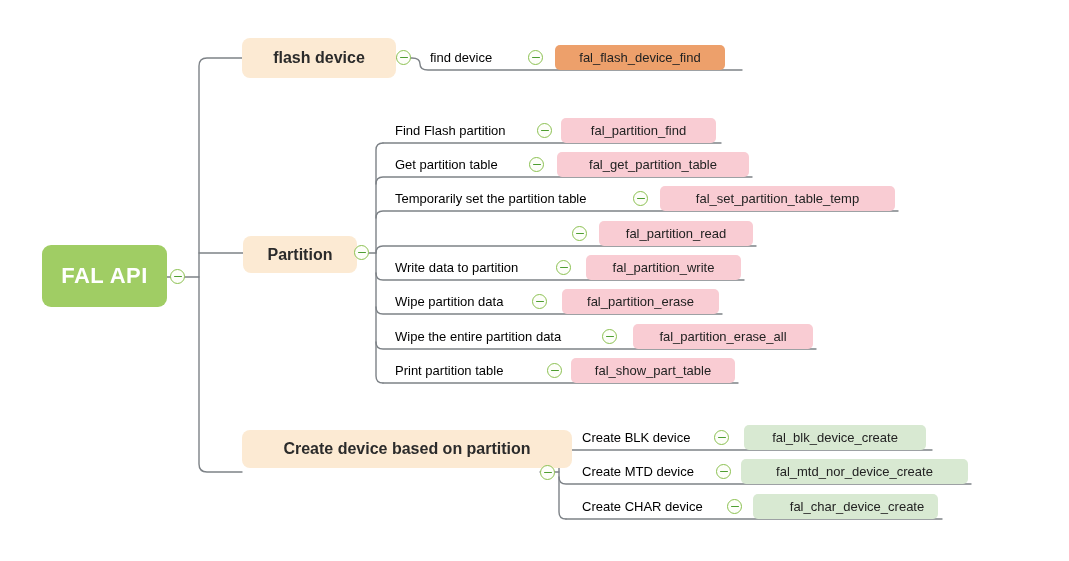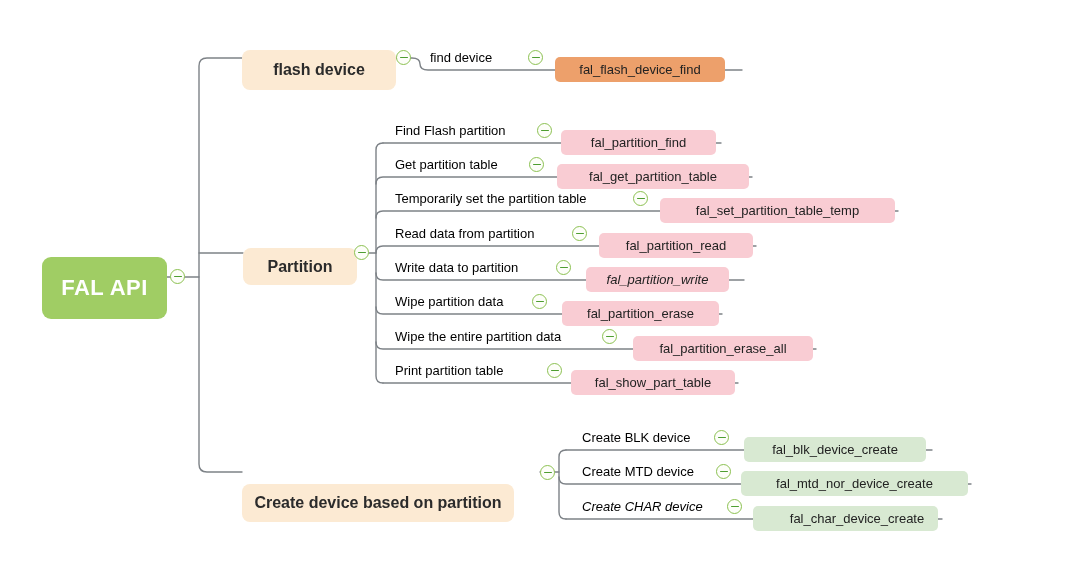--- a/index.html
+++ b/index.html
@@ -2,21 +2,21 @@
 <html style="--root-bg: #a0cd64; --branch-bg: #fcead3; --code-orange: #eda06b; --code-pink: #f9ccd3; --code-green: #d8e9d2; --line: #7d8287; --icon-border: #8cc152; --icon-minus: #4e9e31;"><head>
 <meta charset="utf-8">
 <style>
   html,body{margin:0;padding:0;background:#ffffff;}
   body{font-family:"Liberation Sans", sans-serif; color:#2e2e2e;}
   #canvas{position:relative;width:1069px;height:561px;background:#ffffff;overflow:hidden;}
   #wires{position:absolute;left:0;top:0;z-index:1;}
   #wires path{fill:none;stroke:#7d8287;stroke-width:1.4;stroke-linecap:round;}
 
   .topic{position:absolute;display:flex;align-items:center;justify-content:center;
-         box-sizing:border-box;white-space:nowrap;z-index:2;margin-top:12px;}
+         box-sizing:border-box;white-space:nowrap;z-index:2;}
   .root{background:var(--root-bg,#a0cd64);color:#ffffff;border-radius:9px;
         font-size:22px;font-weight:700;letter-spacing:.5px;}
   .branch{background:var(--branch-bg,#fcead3);color:#2b2b2b;border-radius:8px;
           font-size:16px;font-weight:700;}
   .code{height:25px;border-radius:5px;font-size:13px;color:#222222;}
   .code.orange{background:var(--code-orange,#eda06b);}
   .code.pink{background:var(--code-pink,#f9ccd3);}
   .code.green{background:var(--code-green,#d8e9d2);}
 
   .lbl{position:absolute;height:18px;line-height:18px;font-size:13px;color:#000000;
@@ -75,48 +75,47 @@
   <div class="topic code pink" style="left:561px;top:118px;width:155px;">fal_partition_find</div>
 
   <div class="lbl" style="left:395px;top:156px;">Get partition table</div>
   <div class="ci" style="left:529px;top:157px;"></div>
   <div class="topic code pink" style="left:557px;top:152px;width:192px;">fal_get_partition_table</div>
 
   <div class="lbl" style="left:395px;top:190px;">Temporarily set the partition table</div>
   <div class="ci" style="left:633px;top:191px;"></div>
   <div class="topic code pink" style="left:660px;top:186px;width:235px;">fal_set_partition_table_temp</div>
 
-  <div class="lbl" style="left:395px;top:225px;">Read data from partition</div>
   <div class="ci" style="left:572px;top:226px;"></div>
   <div class="topic code pink" style="left:599px;top:221px;width:154px;">fal_partition_read</div>
 
   <div class="lbl" style="left:395px;top:259px;">Write data to partition</div>
   <div class="ci" style="left:556px;top:260px;"></div>
-  <div class="topic code pink" style="left:586px;top:255px;width:143px;font-style:italic;">fal_partition_write</div>
+  <div class="topic code pink" style="left:586px;top:255px;width:155px;">fal_partition_write</div>
 
   <div class="lbl" style="left:395px;top:293px;">Wipe partition data</div>
   <div class="ci" style="left:532px;top:294px;"></div>
   <div class="topic code pink" style="left:562px;top:289px;width:157px;">fal_partition_erase</div>
 
   <div class="lbl" style="left:395px;top:328px;">Wipe the entire partition data</div>
   <div class="ci" style="left:602px;top:329px;"></div>
   <div class="topic code pink" style="left:633px;top:324px;width:180px;">fal_partition_erase_all</div>
 
   <div class="lbl" style="left:395px;top:362px;">Print partition table</div>
   <div class="ci" style="left:547px;top:363px;"></div>
   <div class="topic code pink" style="left:571px;top:358px;width:164px;">fal_show_part_table</div>
 
-  <div class="topic branch" style="left:242px;top:472px;width:272px;height:38px;">Create device based on partition</div>
+  <div class="topic branch" style="left:242px;top:430px;width:330px;height:38px;">Create device based on partition</div>
   <div class="ci" style="left:540px;top:465px;"></div>
 
   <div class="lbl" style="left:582px;top:429px;">Create BLK device</div>
   <div class="ci" style="left:714px;top:430px;"></div>
   <div class="topic code green" style="left:744px;top:425px;width:182px;">fal_blk_device_create</div>
 
   <div class="lbl" style="left:582px;top:463px;">Create MTD device</div>
   <div class="ci" style="left:716px;top:464px;"></div>
   <div class="topic code green" style="left:741px;top:459px;width:227px;">fal_mtd_nor_device_create</div>
 
-  <div class="lbl" style="left:582px;top:498px;font-style:italic;">Create CHAR device</div>
+  <div class="lbl" style="left:582px;top:498px;">Create CHAR device</div>
   <div class="ci" style="left:727px;top:499px;"></div>
   <div class="topic code green" style="left:753px;top:494px;width:185px;padding-left:23px;">fal_char_device_create</div>
 
 </div>
 
 </body></html>

